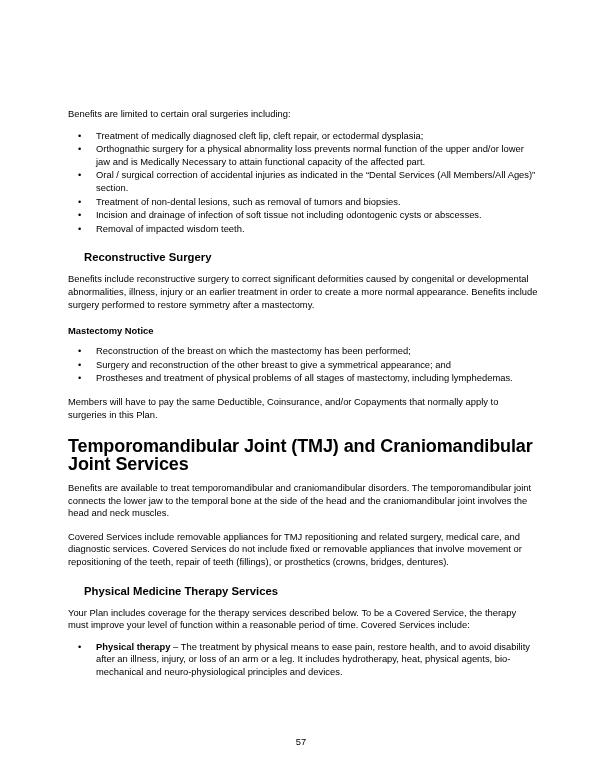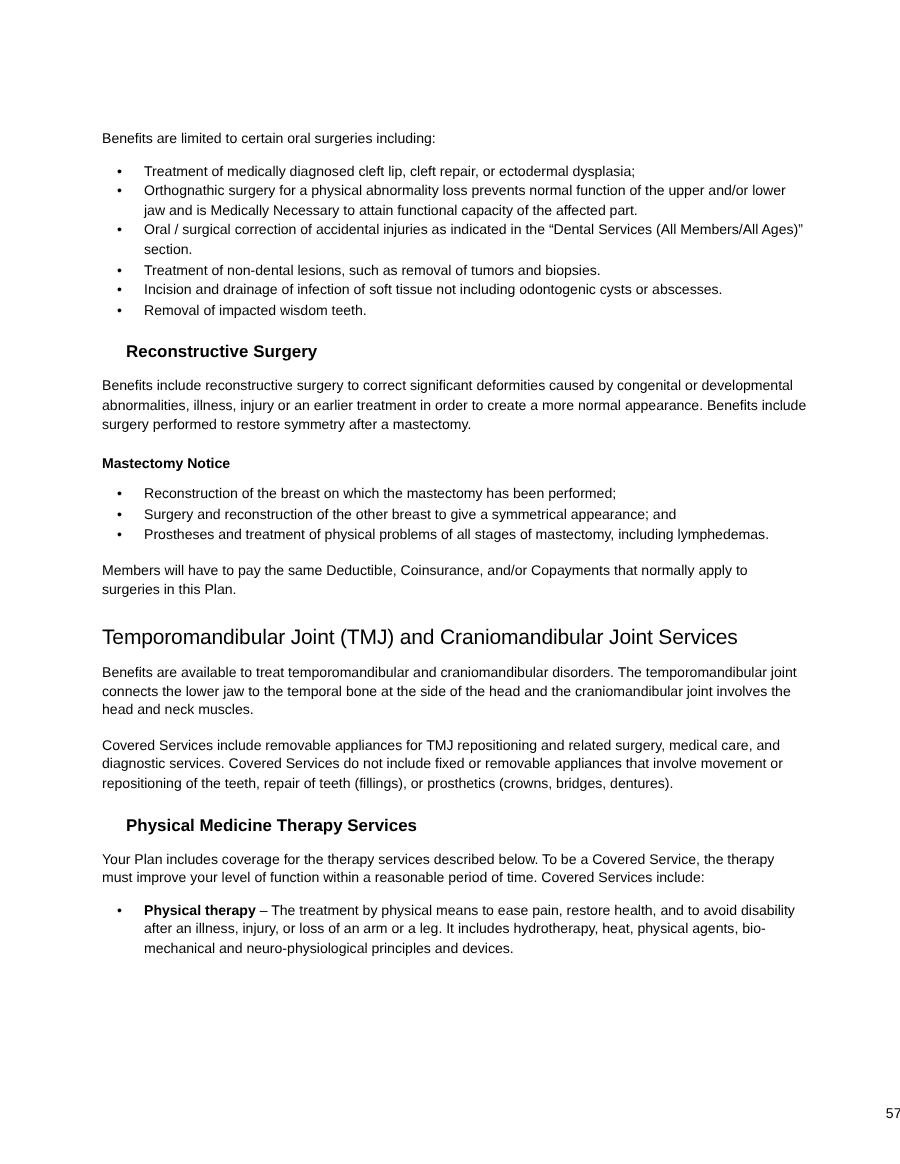--- a/index.html
+++ b/index.html
@@ -13,21 +13,21 @@
     font-family: "Liberation Sans", sans-serif;
     color: #000000;
     position: relative;
     overflow: hidden;
   }
   .page {
     position: relative;
     width: 600px;
     height: 776px;
     box-sizing: border-box;
-    padding: 86px 62px 0 68px;
+    padding: 108px 62px 0 68px;
   }
   p, ul, h1, h2, h3, h4 {
     margin: 0;
   }
   .para {
     font-size: 9.4px;
     line-height: 12.6px;
     text-align: left;
     margin-bottom: 11px;
   }
@@ -47,22 +47,22 @@
     margin-bottom: 1px;
   }
   ul.bullets li .bullet-dot {
     position: absolute;
     left: 10px;
     top: 0;
     font-size: 9.4px;
     line-height: 12.6px;
   }
   h1.section-title {
-    font-size: 14px;
-    font-weight: normal;
+    font-size: 18px;
+    font-weight: bold;
     line-height: 18px;
     margin: 16px 0 9px 0;
     letter-spacing: -0.1px;
   }
   h2.sub-title {
     font-size: 11.3px;
     font-weight: bold;
     line-height: 15px;
     margin: 15px 0 8px 16px;
   }
@@ -73,21 +73,21 @@
     margin: 13px 0 8px 0;
   }
   .bold {
     font-weight: bold;
   }
   .page-number {
     position: absolute;
     bottom: 28px;
     left: 1px;
     width: 600px;
-    text-align: right;
+    text-align: center;
     font-size: 9.4px;
     line-height: 12px;
   }
 </style>
 </head>
 <body>
 
 <div class="page">
 
   <p class="para tight">Benefits are limited to certain oral surgeries including:</p>

